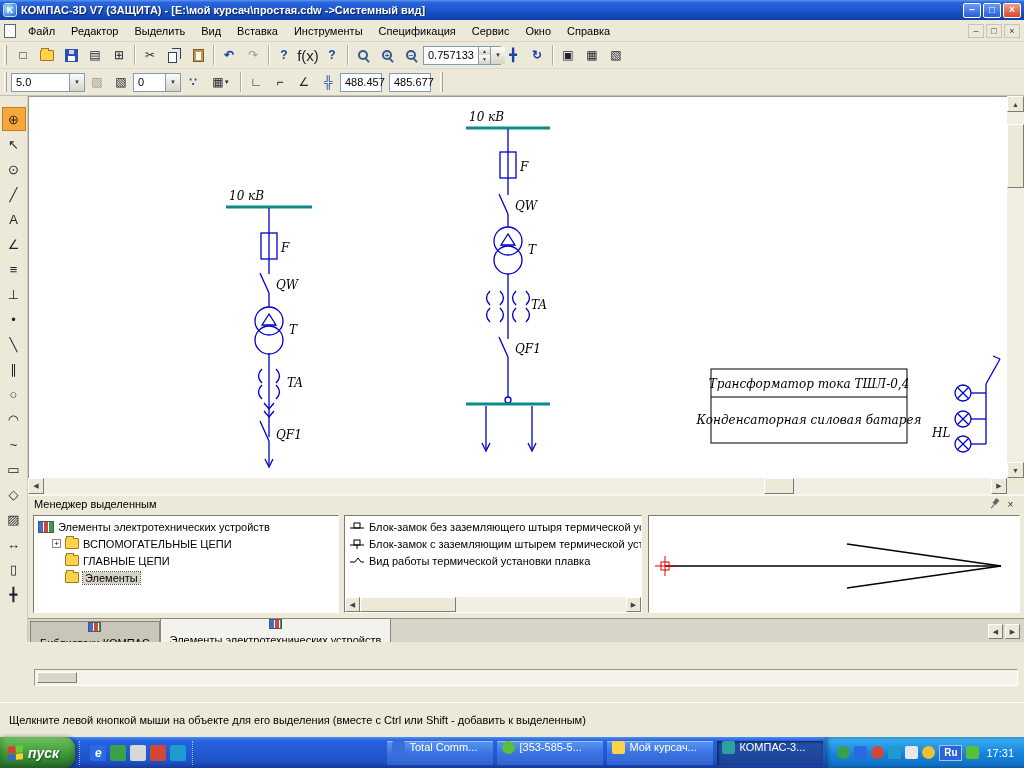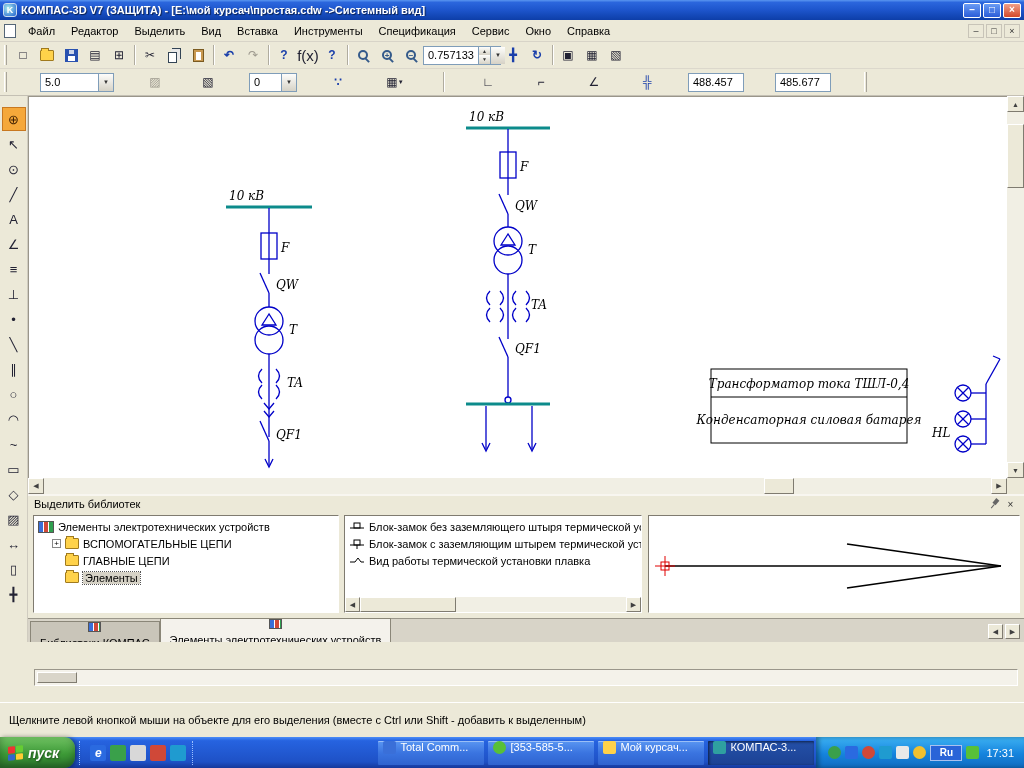--- a/index.html
+++ b/index.html
@@ -19,33 +19,33 @@
   
   .menubar { position:absolute; left:0; top:20px; width:1024px; height:22px; display:flex; align-items:center; background:#ece9d8; padding:0 4px; border-bottom:1px solid #d8d4c8; }
   .mitem { padding:2px 8px; }
   .mdibtns { margin-left:auto; display:flex; gap:2px; }
   .mdib { width:16px; height:14px; display:flex; align-items:center; justify-content:center; font-size:9px; color:#333; background:#ece9d8; border:1px solid #c8c4b8; }
   .docicon { width:12px; height:14px; background:#fff; border:1px solid #567; margin-right:4px; flex:none; }
 
   
   .tbrow { position:absolute; left:0; width:1024px; display:flex; align-items:center; background:#ece9d8; padding:0 2px; }
   .tb1 { top:42px; height:27px; border-bottom:1px solid #dcd8cc; }
-  .tb2 { top:69px; height:27px; border-bottom:1px solid #c4c0b4;gap:29px; }
+  .tb2 { top:69px; height:27px; border-bottom:1px solid #c4c0b4; }
   .grip { width:3px; height:20px; margin:0 4px 0 2px; border-left:1px solid #fff; border-right:1px solid #a8a49a; flex:none; }
   .vsep { width:1px; height:20px; background:#b0ac9f; box-shadow:1px 0 0 #fff; margin:0 3px; flex:none; }
   .tbtn { width:24px; height:22px; display:flex; align-items:center; justify-content:center; font-size:12px; color:#223; flex:none; }
   .tbtn .g { line-height:1; }
   .gray { color:#9d998e; }
   .blueg { color:#1a3faa; font-weight:bold; }
   .combo { display:flex; align-items:center; background:#fff; border:1px solid #7f9db9; height:19px; font-size:11px; flex:none; }
   .combo .val { padding:0 4px; flex:1; text-align:left; }
   .dd { width:15px; height:100%; background:linear-gradient(#fdfdfb,#d6d2c6); border-left:1px solid #7f9db9; display:flex; align-items:center; justify-content:center; font-size:6px; color:#333; flex:none; }
   .spin { display:flex; flex-direction:column; width:12px; height:100%; border-left:1px solid #7f9db9; flex:none; }
   .spin span { flex:1; display:flex; align-items:center; justify-content:center; font-size:5px; background:linear-gradient(#fdfdfb,#d6d2c6); color:#333; }
-  .field { background:#fff; border:1px solid #7f9db9; height:19px; padding:2px 4px; width:56px; flex:none; margin-right:2px; }
+  .field { background:#fff; border:1px solid #7f9db9; height:19px; padding:2px 4px; width:42px; flex:none; margin-right:7px; }
 
   
   .folder { width:14px; height:11px; background:#ffd24a; border:1px solid #a07a1e; border-radius:1px; position:relative; flex:none; }
   .folder::before { content:""; position:absolute; top:-3px; left:0; width:6px; height:2px; background:#ffd24a; border:1px solid #a07a1e; border-bottom:none; }
   .flop { width:13px; height:13px; background:#2a52b0; position:relative; flex:none; }
   .flop::before { content:""; position:absolute; left:3px; bottom:1px; width:7px; height:5px; background:#fff; }
   .flop::after { content:""; position:absolute; left:4px; top:1px; width:5px; height:4px; background:#cdd6ea; }
   .cpy { width:9px; height:11px; background:#fff; border:1px solid #345; box-shadow:3px -3px 0 0 #e8e8e8, 4px -4px 0 0 #345; margin:4px 4px 0 0; flex:none; }
   .pst { width:11px; height:13px; background:#c89850; border:1px solid #7a5a20; position:relative; flex:none; }
   .pst::before { content:""; position:absolute; left:2px; top:2px; width:5px; height:8px; background:#fff; }
@@ -121,21 +121,21 @@
   .flag span { border-radius:1px; }
   .ql { width:16px; height:16px; border-radius:2px; margin:0 2px; flex:none; display:flex; align-items:center; justify-content:center; color:#fff; font-weight:bold; font-style:italic; font-size:12px; }
   .qldiv { width:5px; height:24px; margin:0 4px; border-left:1px dotted #9cc0ff; flex:none; }
   .task { flex:none; width:106px; height:24px; margin:0 2px; border-radius:1px; padding:0 5px; display:flex; gap:4px;
     background:linear-gradient(180deg,#5a96f2,#3a74e0 50%,#2f63cf); box-shadow:inset 0 1px 0 rgba(255,255,255,.4); color:#fff; overflow:hidden; white-space:nowrap; }
   .task.active { background:linear-gradient(180deg,#2450a8,#1c4294); box-shadow:inset 1px 1px 3px rgba(0,0,0,.6); }
   .ticon { width:13px; height:13px; border-radius:2px; flex:none; }
   .tray { margin-left:auto; height:31px; display:flex; align-items:center; gap:4px; padding:0 10px 0 12px; color:#fff;
     background:linear-gradient(180deg,#3db2f3,#1583dd 55%,#0f6cc0); box-shadow:inset 3px 0 4px rgba(0,0,0,.35); }
   .trico { width:13px; height:13px; border-radius:2px; flex:none; }
-  .lang { background:#2a64d8; border:1px solid rgba(255,255,255,.6); width:32px; height:16px; display:flex; align-items:center; justify-content:center; font-size:10px; font-weight:bold; flex:none; }
+  .lang { background:#2a64d8; border:1px solid rgba(255,255,255,.6); width:23px; height:16px; display:flex; align-items:center; justify-content:center; font-size:10px; font-weight:bold; flex:none; }
   .clock { font-size:11px; margin-left:3px; }
 </style>
 </head>
 <body>
 
 <div class="titlebar">
   <span class="applogo">K</span>
   <span class="wtitle">КОМПАС-3D V7 (ЗАЩИТА) - [E:\мой курсач\простая.cdw -&gt;Системный вид]</span>
   <span class="wbtn">–</span>
   <span class="wbtn">□</span>
@@ -444,21 +444,21 @@
 <div class="hsb">
   <span class="sbtn">◀</span>
   <span class="htrack">
       <span class="hthumb"></span>
     </span>
   <span class="sbtn">▶</span>
 </div>
 <div class="corner"></div>
 
 <div class="libhdr">
-  <span>Выделить библиотек</span>
+  <span>Менеджер выделенным</span>
   <span style="margin-left:auto;display:flex;">
     <span class="hbtn">
         <span class="pin"></span>
       </span>
     <span class="hbtn">×</span>
   </span>
 </div>
 
 <div class="libbody">
   <div class="pane tree">

